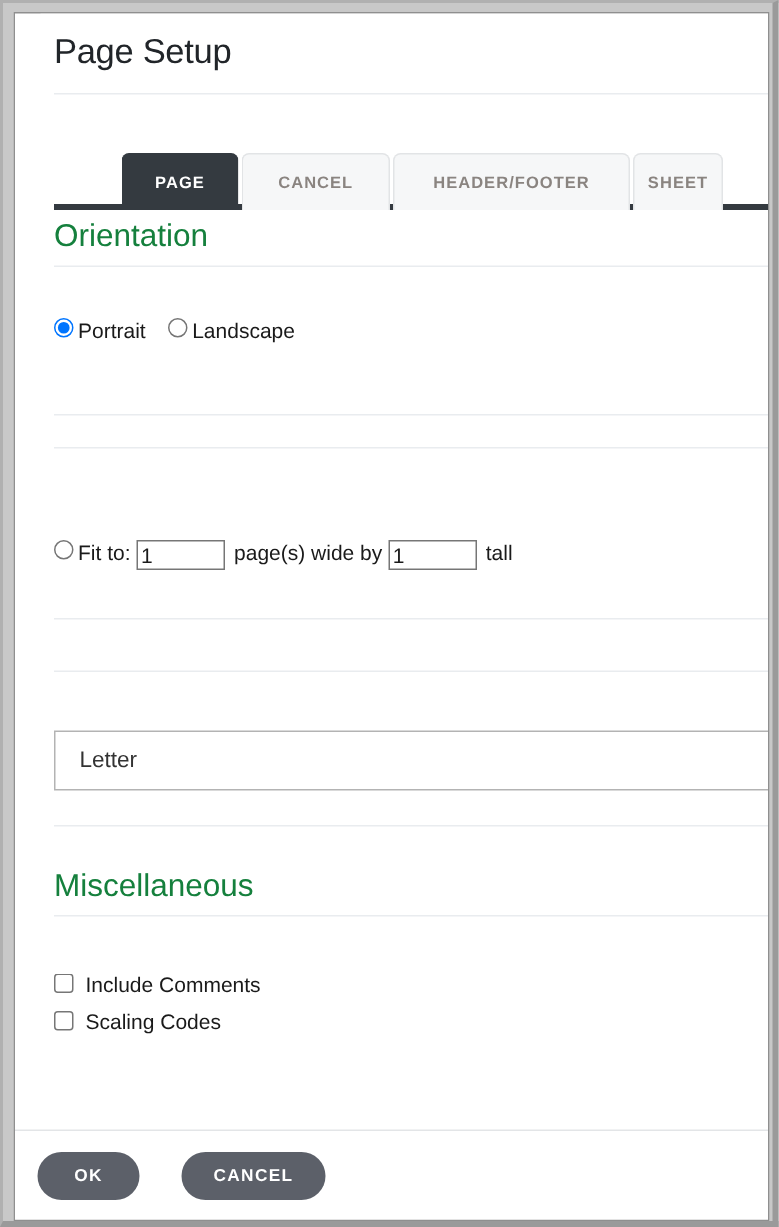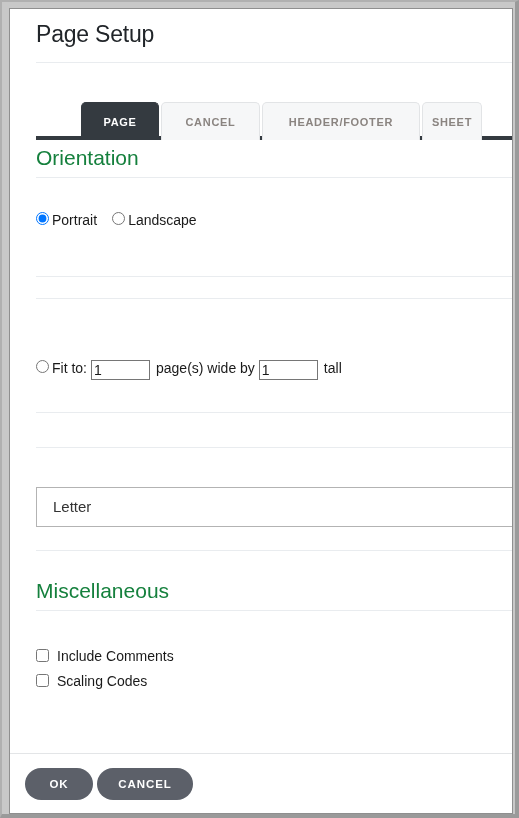--- a/index.html
+++ b/index.html
@@ -193,21 +193,21 @@
     top: 744px;
     width: 503px;
     height: 62px;
     box-sizing: border-box;
     background: #ffffff;
     border-top: 1px solid #e3e5e7;
   }
   #footer-inner {
     padding: 14px 0 0 15px;
     display: flex;
-    gap: 4px;
+    gap: 28px;
   }
   .pill-btn {
     border: none;
     border-radius: 18px;
     background: #5c6069;
     color: #ffffff;
     font-family: "Liberation Sans", sans-serif;
     font-size: 11.5px;
     font-weight: bold;
     letter-spacing: 0.9px;

